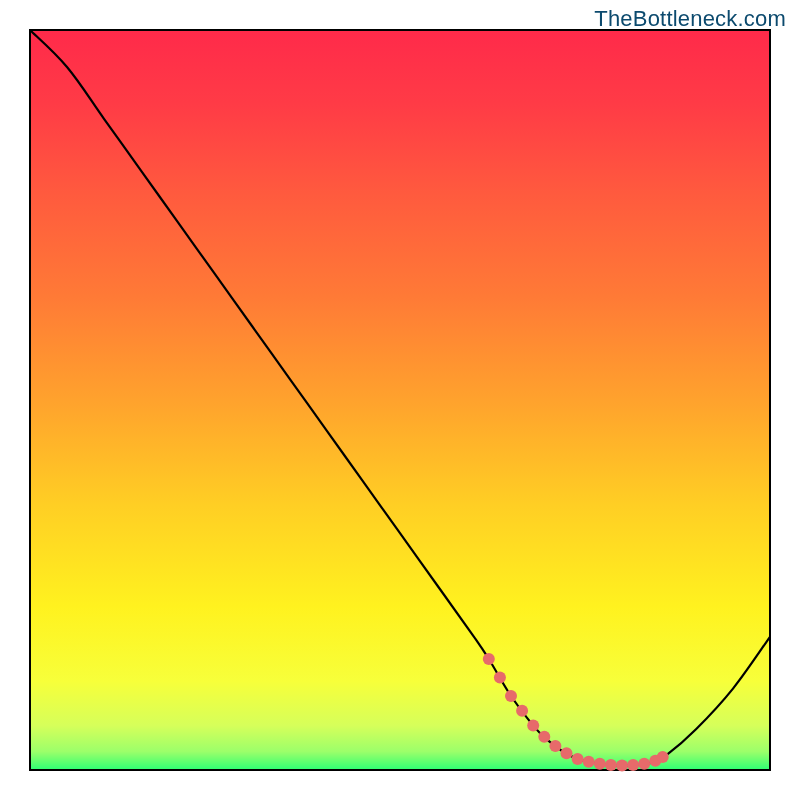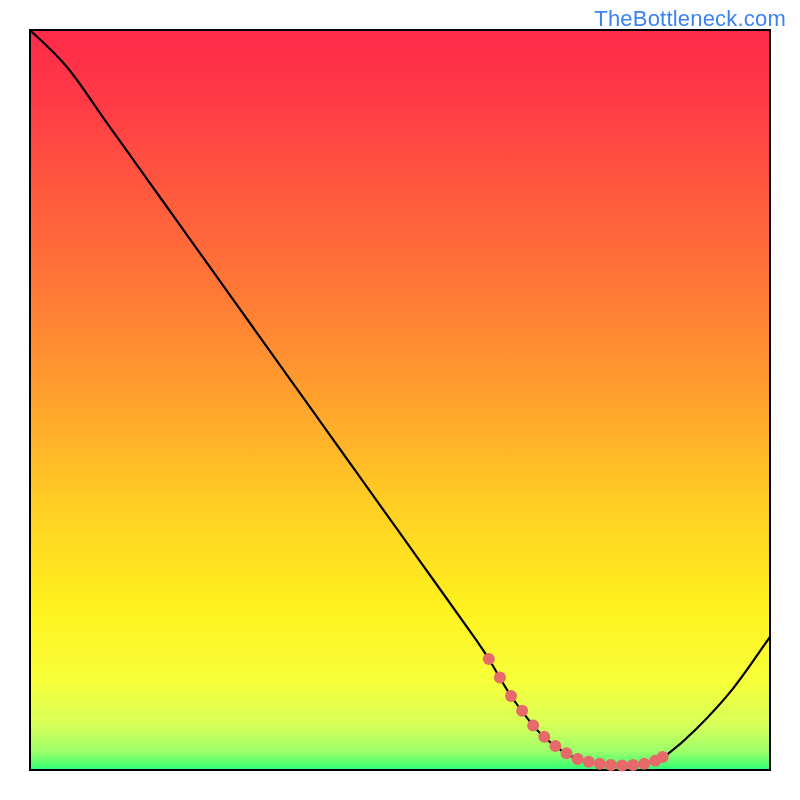--- a/index.html
+++ b/index.html
@@ -12,21 +12,21 @@
   }
   .chart-container {
     width: 800px;
     height: 800px;
     position: relative;
   }
   .watermark {
     position: absolute;
     top: 6px;
     right: 14px;
-    color: #3b82f6;
+    color: #0c4a6e;
     font-size: 22px;
     font-weight: 500;
     letter-spacing: 0.2px;
     z-index: 10;
   }
   svg.chart {
     display: block;
     width: 800px;
     height: 800px;
   }

